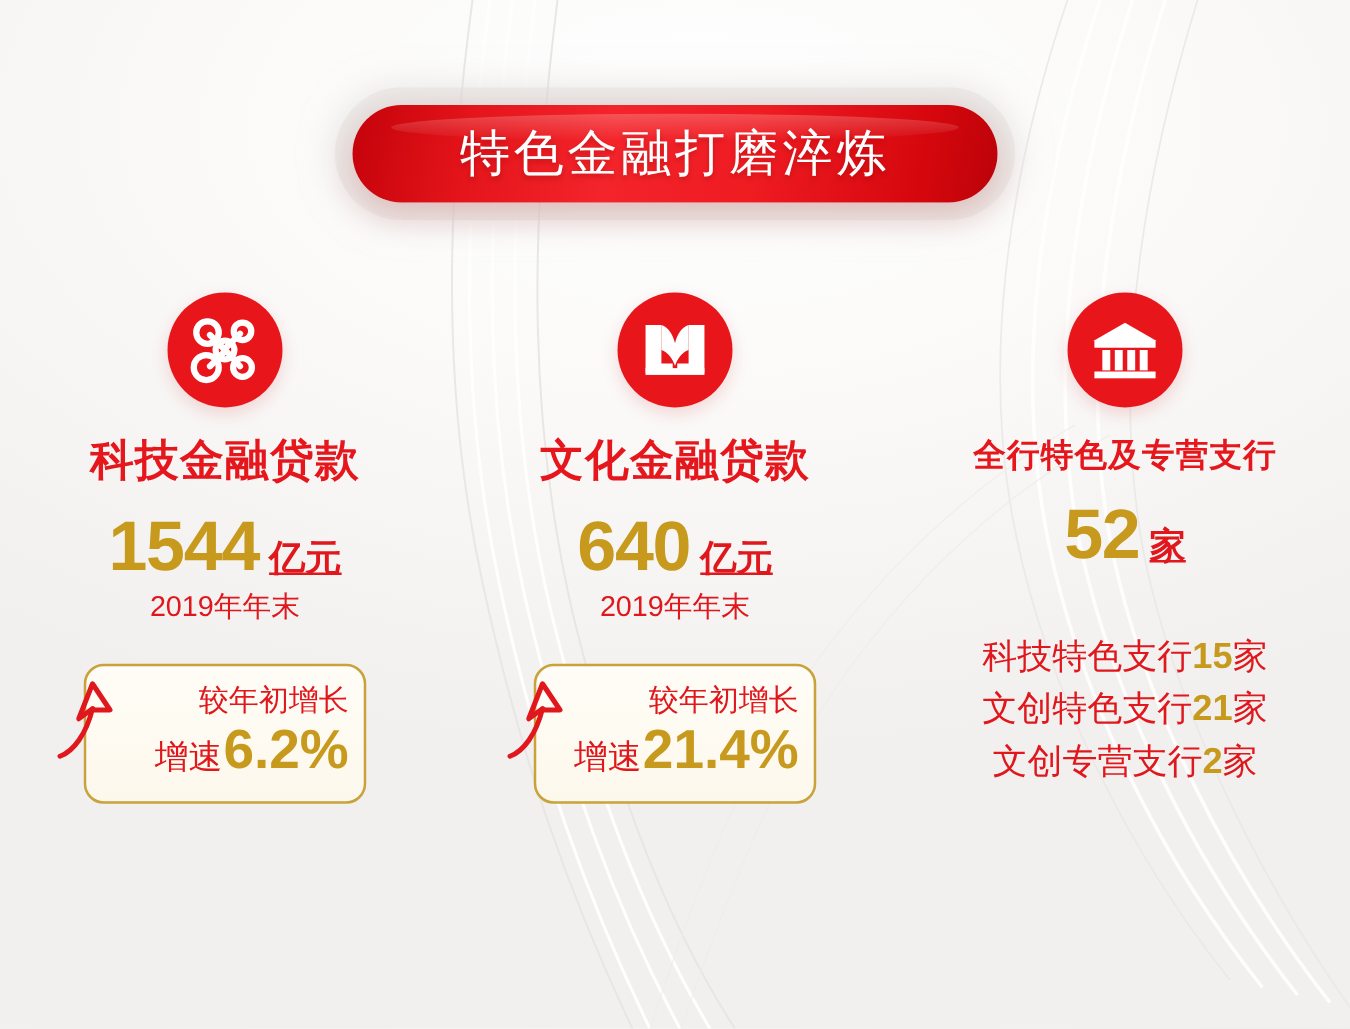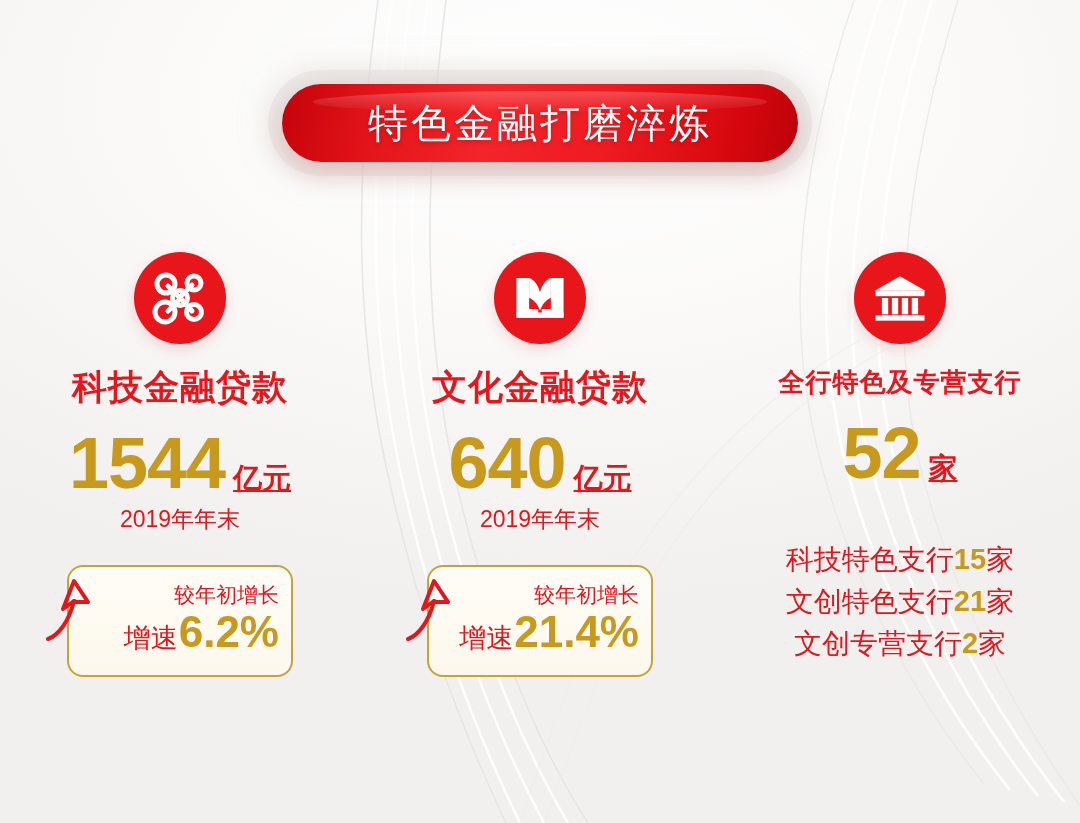--- a/index.html
+++ b/index.html
@@ -76,21 +76,21 @@
     font-weight: normal;
     letter-spacing: 3px;
     line-height: 1;
     text-shadow: 0 2px 4px rgba(120, 0, 0, 0.30);
     white-space: nowrap;
   }
 
   
   .columns {
     position: absolute;
-    top: 252px;
+    top: 234px;
     left: 0;
     width: 1080px;
     display: flex;
   }
   .column {
     flex: 1 1 0;
     display: flex;
     flex-direction: column;
     align-items: center;
   }
@@ -117,21 +117,21 @@
   }
   .col-title.wide { font-size: 26px; }
 
   .value-row {
     margin-top: 20px;
     display: flex;
     align-items: baseline;
     justify-content: center;
   }
   .value-num {
-    font-size: 72px;
+    font-size: 56px;
     font-weight: bold;
     color: #c79a1e;
     letter-spacing: -1px;
     line-height: 1;
   }
   .value-unit {
     font-size: 29px;
     font-weight: bold;
     color: #e0171d;
     margin-left: 8px;
@@ -162,21 +162,21 @@
     border-radius: 16px;
     background: linear-gradient(180deg, #fffdf7 0%, #fdf8ec 100%);
     box-sizing: border-box;
     display: flex;
     flex-direction: column;
     align-items: flex-end;
     justify-content: center;
     padding-right: 12px;
   }
   .growth-line1 {
-    font-size: 21px;
+    font-size: 24px;
     color: #e0171d;
     line-height: 1.15;
     white-space: nowrap;
   }
   .growth-line2 {
     display: flex;
     align-items: baseline;
     line-height: 1.15;
     white-space: nowrap;
   }

